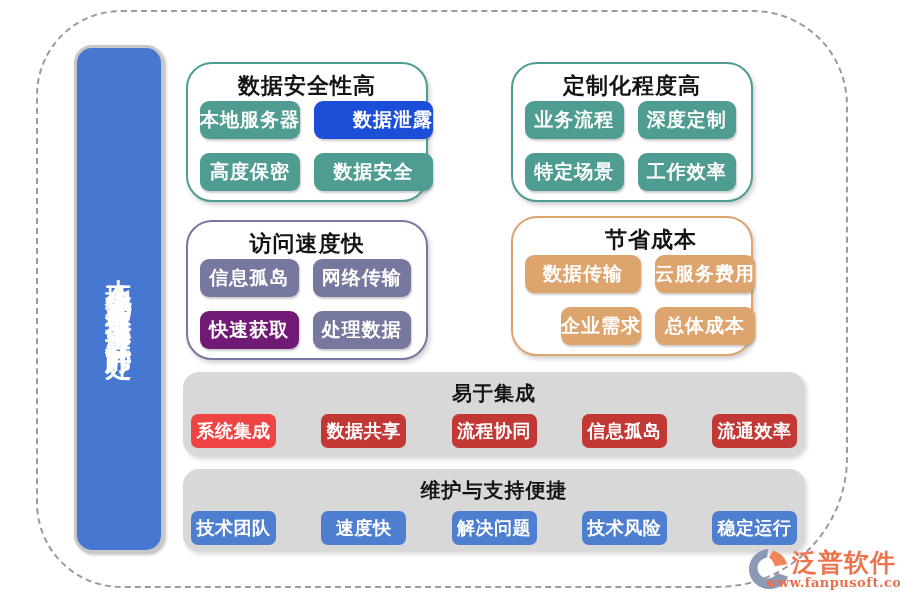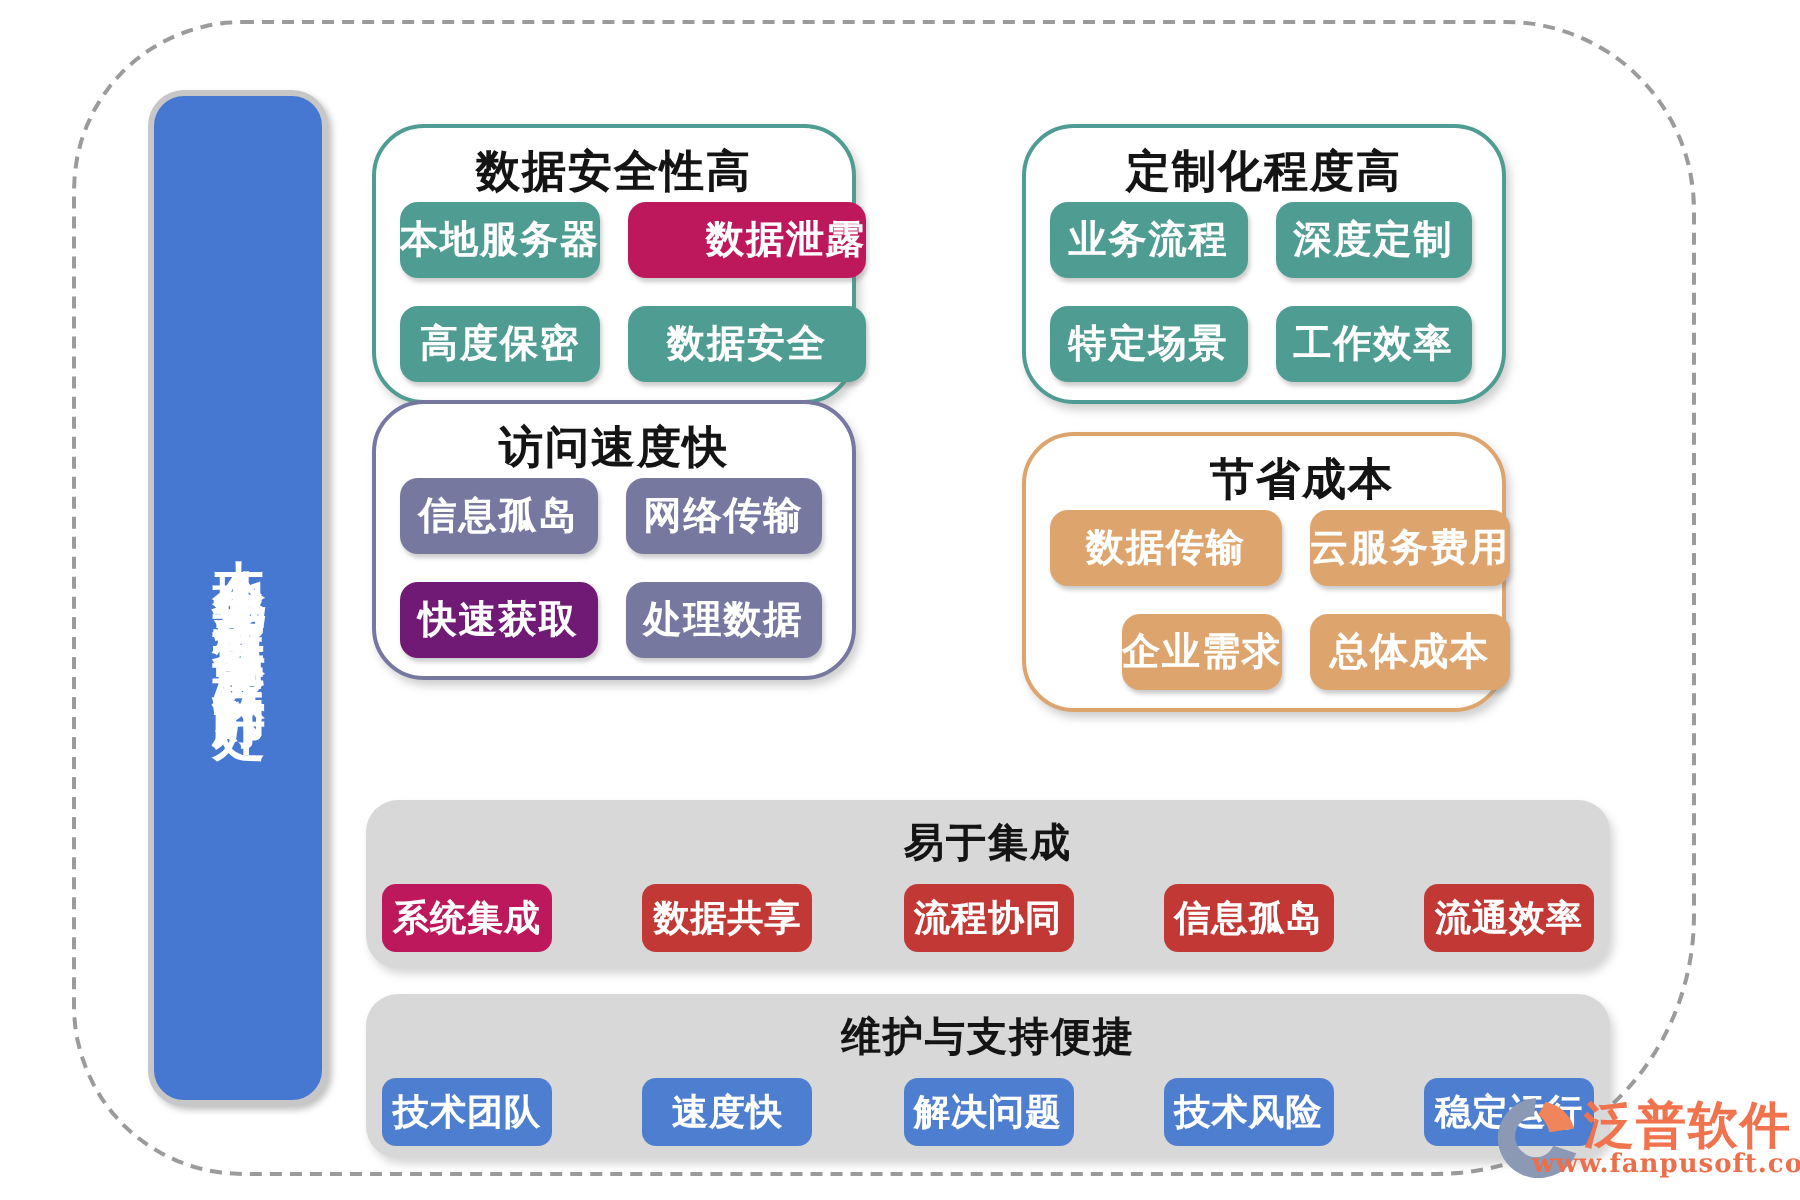--- a/index.html
+++ b/index.html
@@ -22,21 +22,21 @@
     box-shadow:2px 3px 4px rgba(120,120,120,.35); }
   .group-title { margin:7px 0 0; text-align:center; font-size:22px; font-weight:bold;
     color:#141414; letter-spacing:1px; }
   .group-grid { position:absolute; left:12px; right:15px; top:37px;
     display:grid; grid-template-columns:1fr 1fr; column-gap:14px; row-gap:14px; }
   .pill { height:38px; border-radius:9px; color:#ffffff; font-size:19px; font-weight:bold;
     display:flex; align-items:center; justify-content:center; letter-spacing:1px;
     box-shadow:1px 2px 2px rgba(110,110,110,.35); white-space:nowrap; }
 
   .band { position:absolute; left:183px; width:622px; border-radius:16px;
-    box-shadow:2px 3px 4px rgba(120,120,120,.3); box-sizing:border-box;margin-top:28px; }
+    box-shadow:2px 3px 4px rgba(120,120,120,.3); box-sizing:border-box; }
   .band-1 { top:372px; height:84px; }
   .band-2 { top:469px; height:82px; }
   .band-title { margin:8px 0 0; text-align:center; font-size:20px; font-weight:bold;
     color:#141414; letter-spacing:1px; }
   .band-row { display:flex; justify-content:space-between; padding:0 8px; margin-top:7px; }
   .pill-sm { width:85px; height:34px; border-radius:7px; color:#ffffff; font-size:18px;
     font-weight:bold; display:flex; align-items:center; justify-content:center;
     letter-spacing:0.5px; white-space:nowrap; }
 
   .logo { position:absolute; left:748px; top:546px; width:150px; height:50px; }
@@ -54,37 +54,37 @@
   <div class="dashed-frame" style="border-color: rgb(155, 155, 155);"></div>
 
   <div class="sidebar" style="background-color: rgb(70, 120, 209);">
     <div class="sidebar-text">本地化部署工程项目管理软件的好处</div>
   </div>
 
   <section class="group" style="left: 186px; top: 62px; border-color: rgb(79, 157, 146);">
     <h2 class="group-title">数据安全性高</h2>
     <div class="group-grid">
       <div class="pill" style="background-color: rgb(79, 157, 146);">本地服务器</div>
-      <div class="pill" style="background-color: #be185d; padding-left: 39px;">数据泄露</div>
+      <div class="pill" style="background-color: #1d4ed8; padding-left: 39px;">数据泄露</div>
       <div class="pill" style="background-color: rgb(79, 157, 146);">高度保密</div>
       <div class="pill" style="background-color: rgb(79, 157, 146);">数据安全</div>
     </div>
   </section>
 
   <section class="group" style="left: 511px; top: 62px; border-color: rgb(79, 157, 146);">
     <h2 class="group-title">定制化程度高</h2>
     <div class="group-grid">
       <div class="pill" style="background-color: rgb(79, 157, 146);">业务流程</div>
       <div class="pill" style="background-color: rgb(79, 157, 146);">深度定制</div>
       <div class="pill" style="background-color: rgb(79, 157, 146);">特定场景</div>
       <div class="pill" style="background-color: rgb(79, 157, 146);">工作效率</div>
     </div>
   </section>
 
-  <section class="group" style="left: 186px; top: 200px; border-color: rgb(119, 120, 159);">
+  <section class="group" style="left: 186px; top: 220px; border-color: rgb(119, 120, 159);">
     <h2 class="group-title">访问速度快</h2>
     <div class="group-grid">
       <div class="pill" style="background-color: rgb(119, 120, 159);">信息孤岛</div>
       <div class="pill" style="background-color: rgb(119, 120, 159);">网络传输</div>
       <div class="pill" style="background-color: #701a75;">快速获取</div>
       <div class="pill" style="background-color: rgb(119, 120, 159);">处理数据</div>
     </div>
   </section>
 
   <section class="group" style="left: 511px; top: 216px; border-color: rgb(221, 164, 110); padding-left: 38px;">
@@ -93,21 +93,21 @@
       <div class="pill" style="background-color: rgb(221, 164, 110);">数据传输</div>
       <div class="pill" style="background-color: rgb(221, 164, 110);">云服务费用</div>
       <div class="pill" style="background-color: rgb(221, 164, 110); margin-left: 36px;">企业需求</div>
       <div class="pill" style="background-color: rgb(221, 164, 110);">总体成本</div>
     </div>
   </section>
 
   <section class="band band-1" style="background-color: rgb(216, 216, 216);">
     <h2 class="band-title">易于集成</h2>
     <div class="band-row">
-      <div class="pill-sm" style="background-color: #be185d; font-family: Liberation Serif, serif;">系统集成</div>
+      <div class="pill-sm" style="background-color: #ef4444; font-family: Liberation Serif, serif;">系统集成</div>
       <div class="pill-sm" style="background-color: rgb(194, 56, 52);">数据共享</div>
       <div class="pill-sm" style="background-color: rgb(194, 56, 52);">流程协同</div>
       <div class="pill-sm" style="background-color: rgb(194, 56, 52);">信息孤岛</div>
       <div class="pill-sm" style="background-color: rgb(194, 56, 52);">流通效率</div>
     </div>
   </section>
 
   <section class="band band-2" style="background-color: rgb(216, 216, 216);">
     <h2 class="band-title">维护与支持便捷</h2>
     <div class="band-row">

